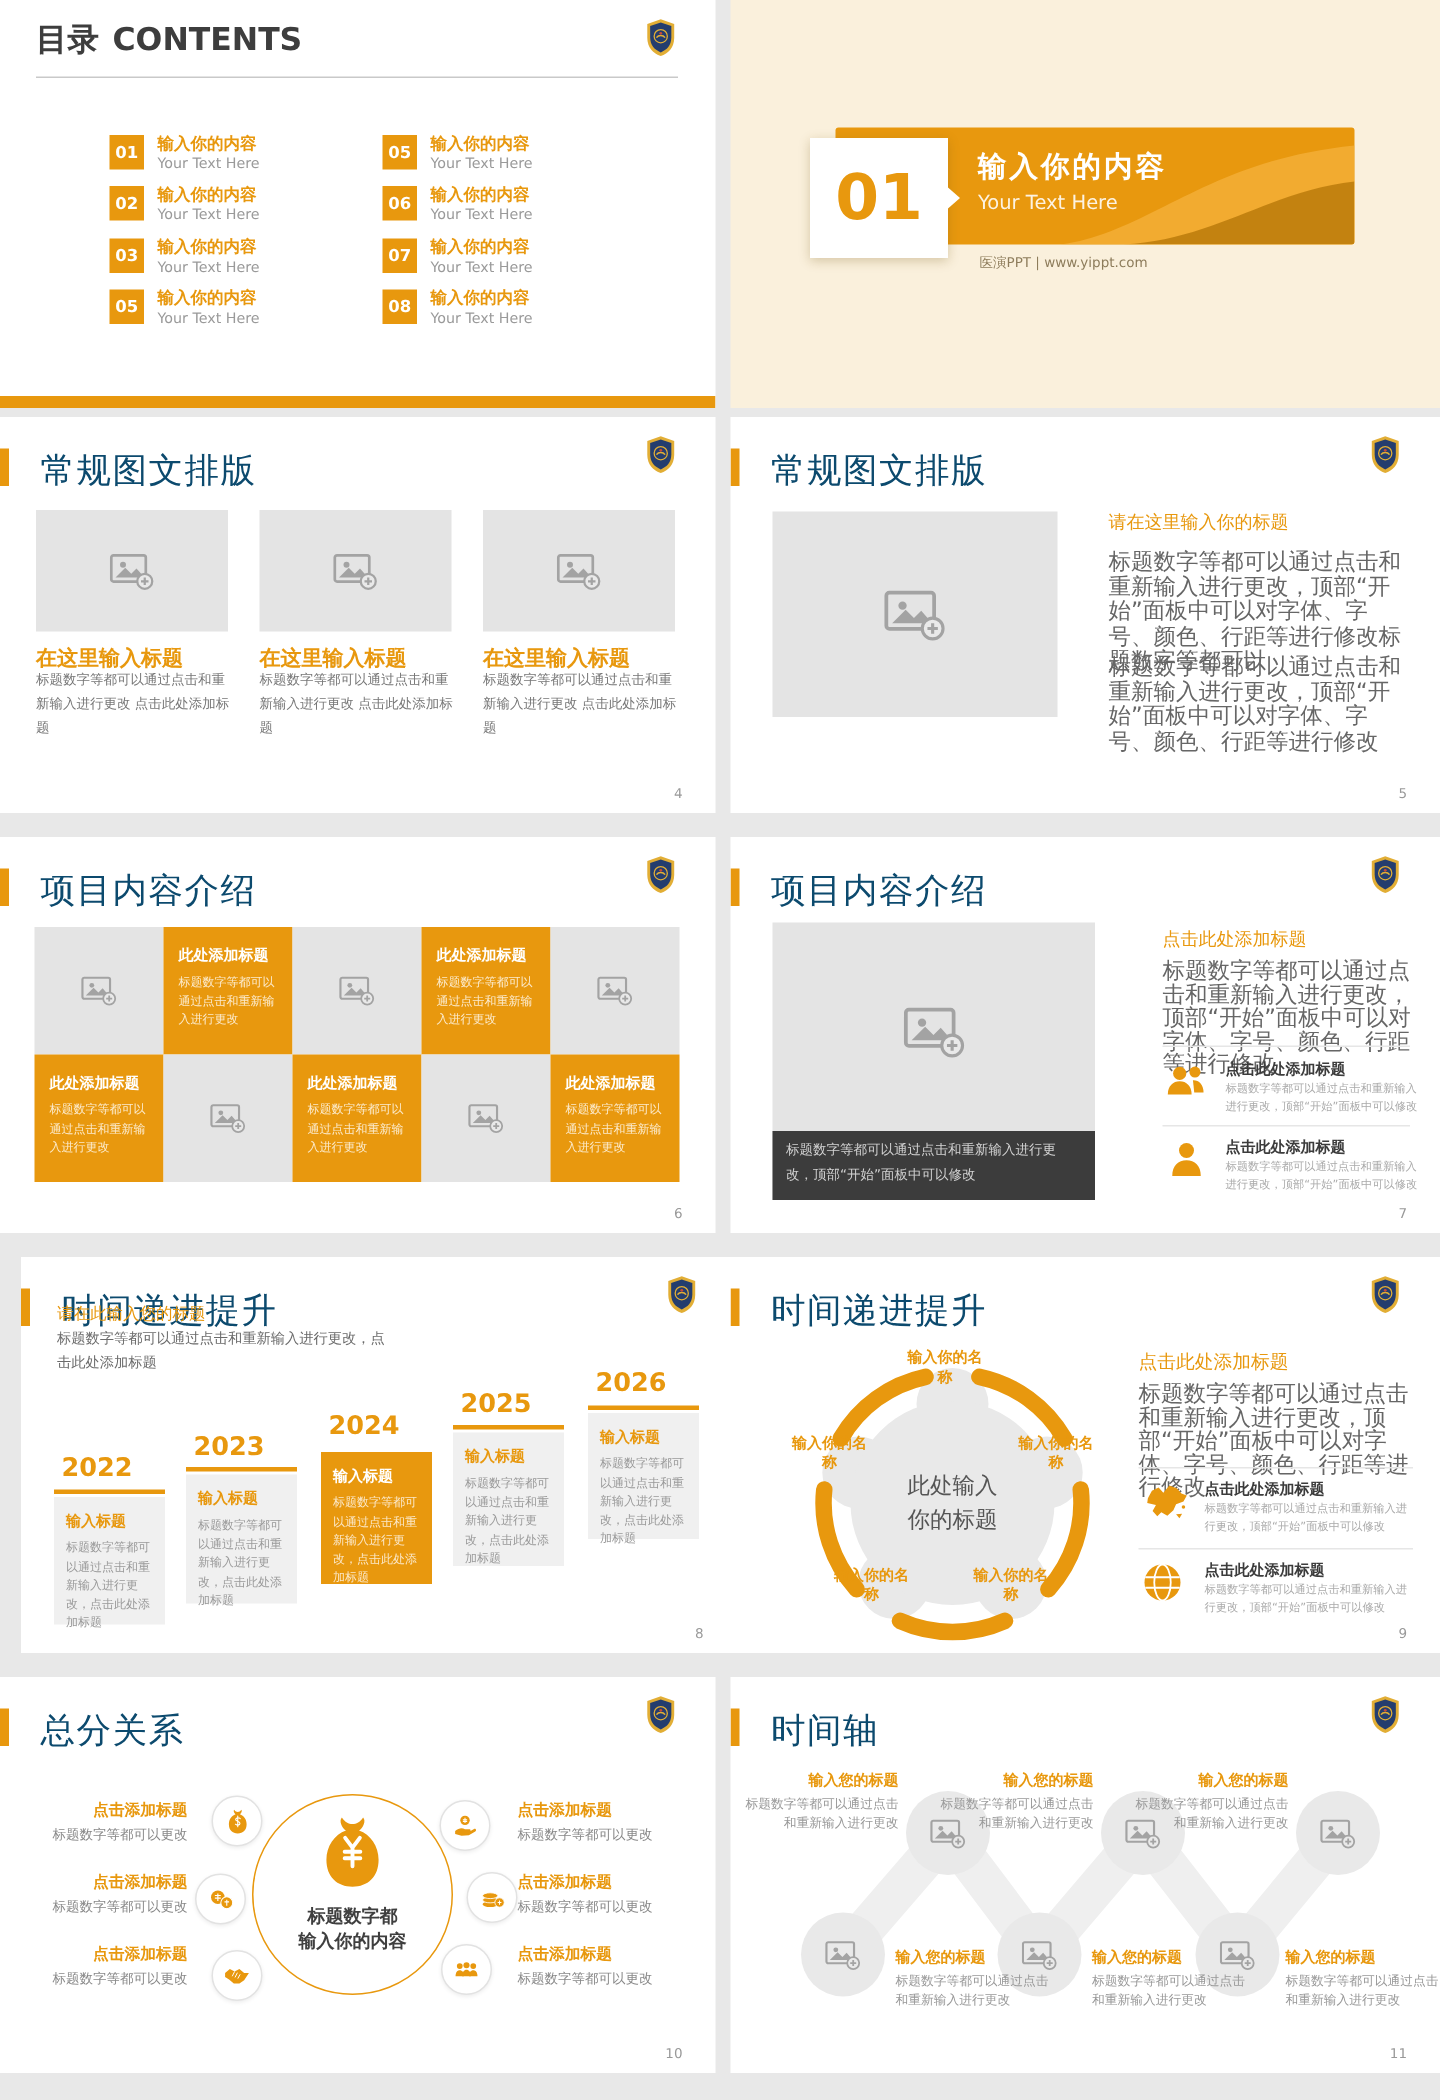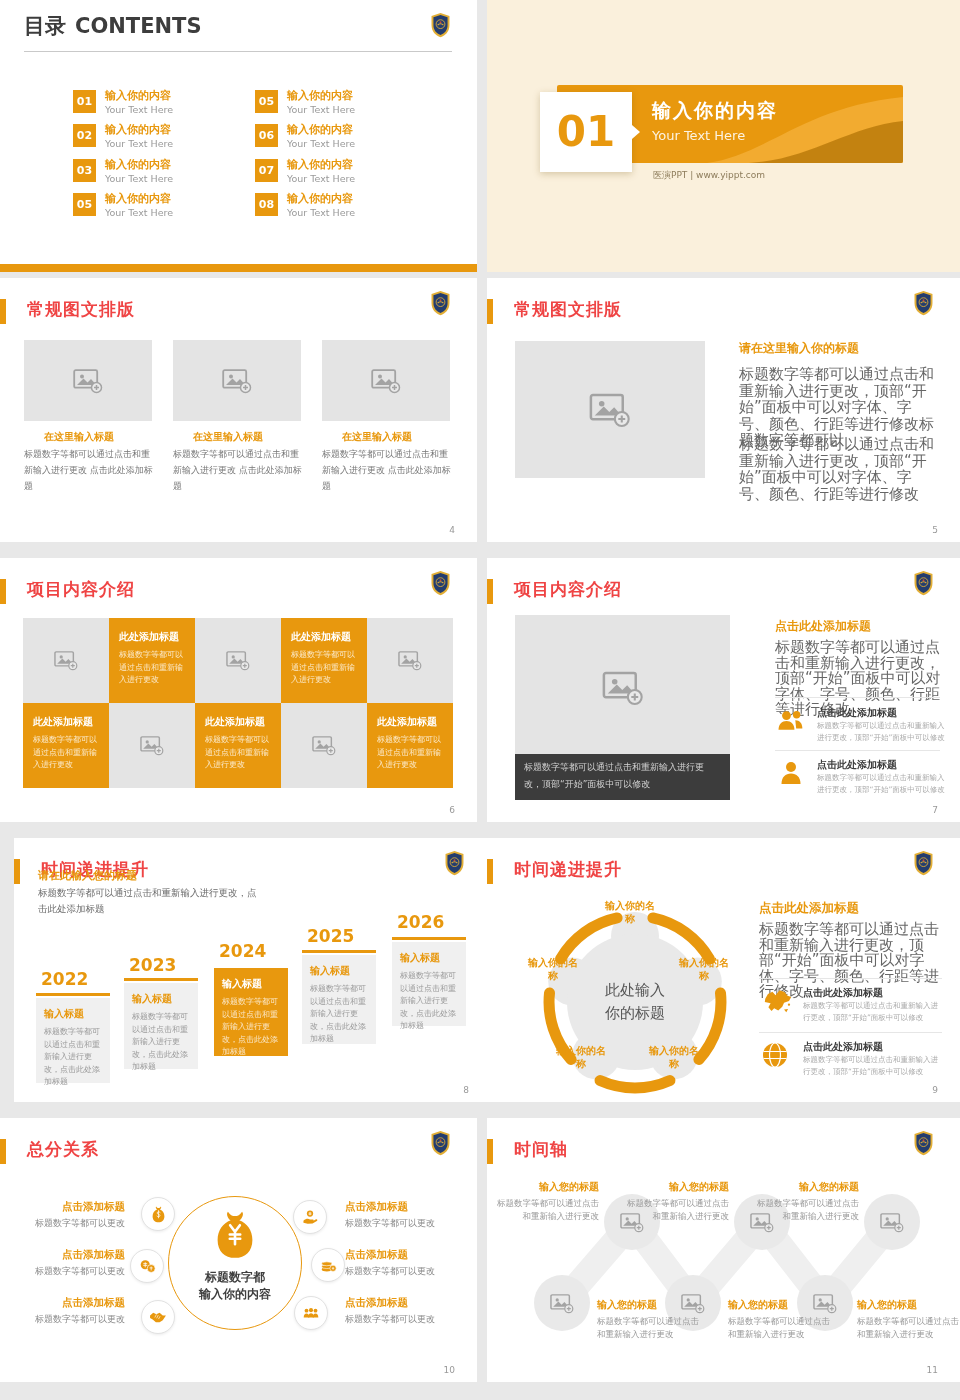--- a/index.html
+++ b/index.html
@@ -1,29 +1,29 @@
 <!DOCTYPE html>
 <html><head>
 <meta charset="utf-8">
 <style>
   html,body{margin:0;padding:0;background:#e8e8e8;}
   body{width:960px;height:1400px;position:relative;font-family:"DejaVu Sans","Liberation Sans",sans-serif;}
   .stage{position:absolute;left:0;top:0;width:960px;height:1400px;background:#e8e8e8;overflow:hidden;}
   .slide{position:absolute;background:#fff;overflow:hidden;}
   
   .hbar{position:absolute;left:0;top:21px;width:6px;height:25px;background:#E8980E;}
-  .htitle{position:absolute;left:27px;top:20px;font-size:17px;font-weight:bold;color:#ef4444;letter-spacing:1px;}
+  .htitle{position:absolute;left:27px;top:20px;font-size:23px;font-weight:normal;color:#0c4a6e;letter-spacing:1px;}
   .logo{position:absolute;top:12px;right:26px;width:21px;height:26px;}
   .pg{position:absolute;right:22px;bottom:7px;font-size:9px;color:#999;}
   .imgbox{position:absolute;background:#e4e4e4;display:flex;align-items:center;justify-content:center;}
   .iimg{width:30px;height:26px;}
   .iimg-lg{width:42px;height:36px;}
   .iimg-sm{width:24px;height:21px;}
   .abs{position:absolute;}
-  .t-or{color:#E8980E;font-weight:bold;}
+  .t-or{color:#E8980E;font-weight:normal;}
   .txt{color:#6b6b6b;}
   .hr{position:absolute;height:1px;background:#e6e6e6;}
   
   .toc-title{position:absolute;left:24px;top:12px;font-size:21px;font-weight:bold;color:#3d3d3d;}
   .toc-en{margin-left:9px;}
   .toc-rule{position:absolute;left:24px;top:51px;width:428px;height:1px;background:#c9c9c9;}
   .toc-item{position:absolute;display:flex;align-items:flex-start;}
   .toc-num{width:23px;height:23px;background:#E8980E;color:#fff;font-size:11px;font-weight:bold;display:flex;align-items:center;justify-content:center;flex:none;}
   .toc-tt{margin-left:9px;}
   .toc-t1{font-size:11px;font-weight:bold;color:#E8980E;line-height:12px;}
@@ -31,21 +31,21 @@
   .toc-bar{position:absolute;left:0;bottom:0;width:477px;height:8px;background:#E8980E;}
   
   .banner{position:absolute;left:70px;top:85px;width:346px;height:78px;background:#E8980E;border-radius:2px;overflow:hidden;}
   .banner-t1{position:absolute;left:95px;top:13px;font-size:19px;font-weight:bold;color:#fff;letter-spacing:2px;}
   .banner-t2{position:absolute;left:95px;top:43px;font-size:13px;color:#fdf3e2;}
   .numcard{position:absolute;left:53px;top:92px;width:92px;height:80px;background:#fff;box-shadow:0 2px 7px rgba(120,90,20,.28);}
   .numcard .n{position:absolute;left:0;top:0;width:100%;height:80px;line-height:80px;text-align:center;font-size:42px;font-weight:bold;color:#E8980E;}
   .numcard:after{content:"";position:absolute;right:-8px;top:33px;border-left:8px solid #fff;border-top:7px solid transparent;border-bottom:7px solid transparent;}
   .credit{position:absolute;left:166px;top:169px;font-size:9px;color:#8d7c5b;}
   
-  .colT{position:absolute;font-size:10px;font-weight:bold;color:#E8980E;margin-left:20px;}
+  .colT{position:absolute;font-size:14px;font-weight:bold;color:#E8980E;}
   .colB{position:absolute;font-size:9px;color:#777;line-height:16px;}
   .para{font-size:15px;color:#666;line-height:16.5px;}
   
   .gcell-o{position:absolute;width:86px;height:85px;background:#E8980E;box-sizing:border-box;padding:12px 8px 0 10px;}
   .gcell-o .gt{font-size:10px;font-weight:bold;color:#fff;}
   .gcell-o .gb{font-size:8px;color:#fcebcd;line-height:12.5px;margin-top:5px;}
   
   .li-t{position:absolute;font-size:10px;font-weight:bold;color:#3c3c3c;}
   .li-b{position:absolute;font-size:7.5px;color:#aaa;line-height:11.5px;}
   .caption{position:absolute;background:#3c3c3c;color:#d2d2d2;font-size:9px;line-height:17px;box-sizing:border-box;padding:5px 9px;}

